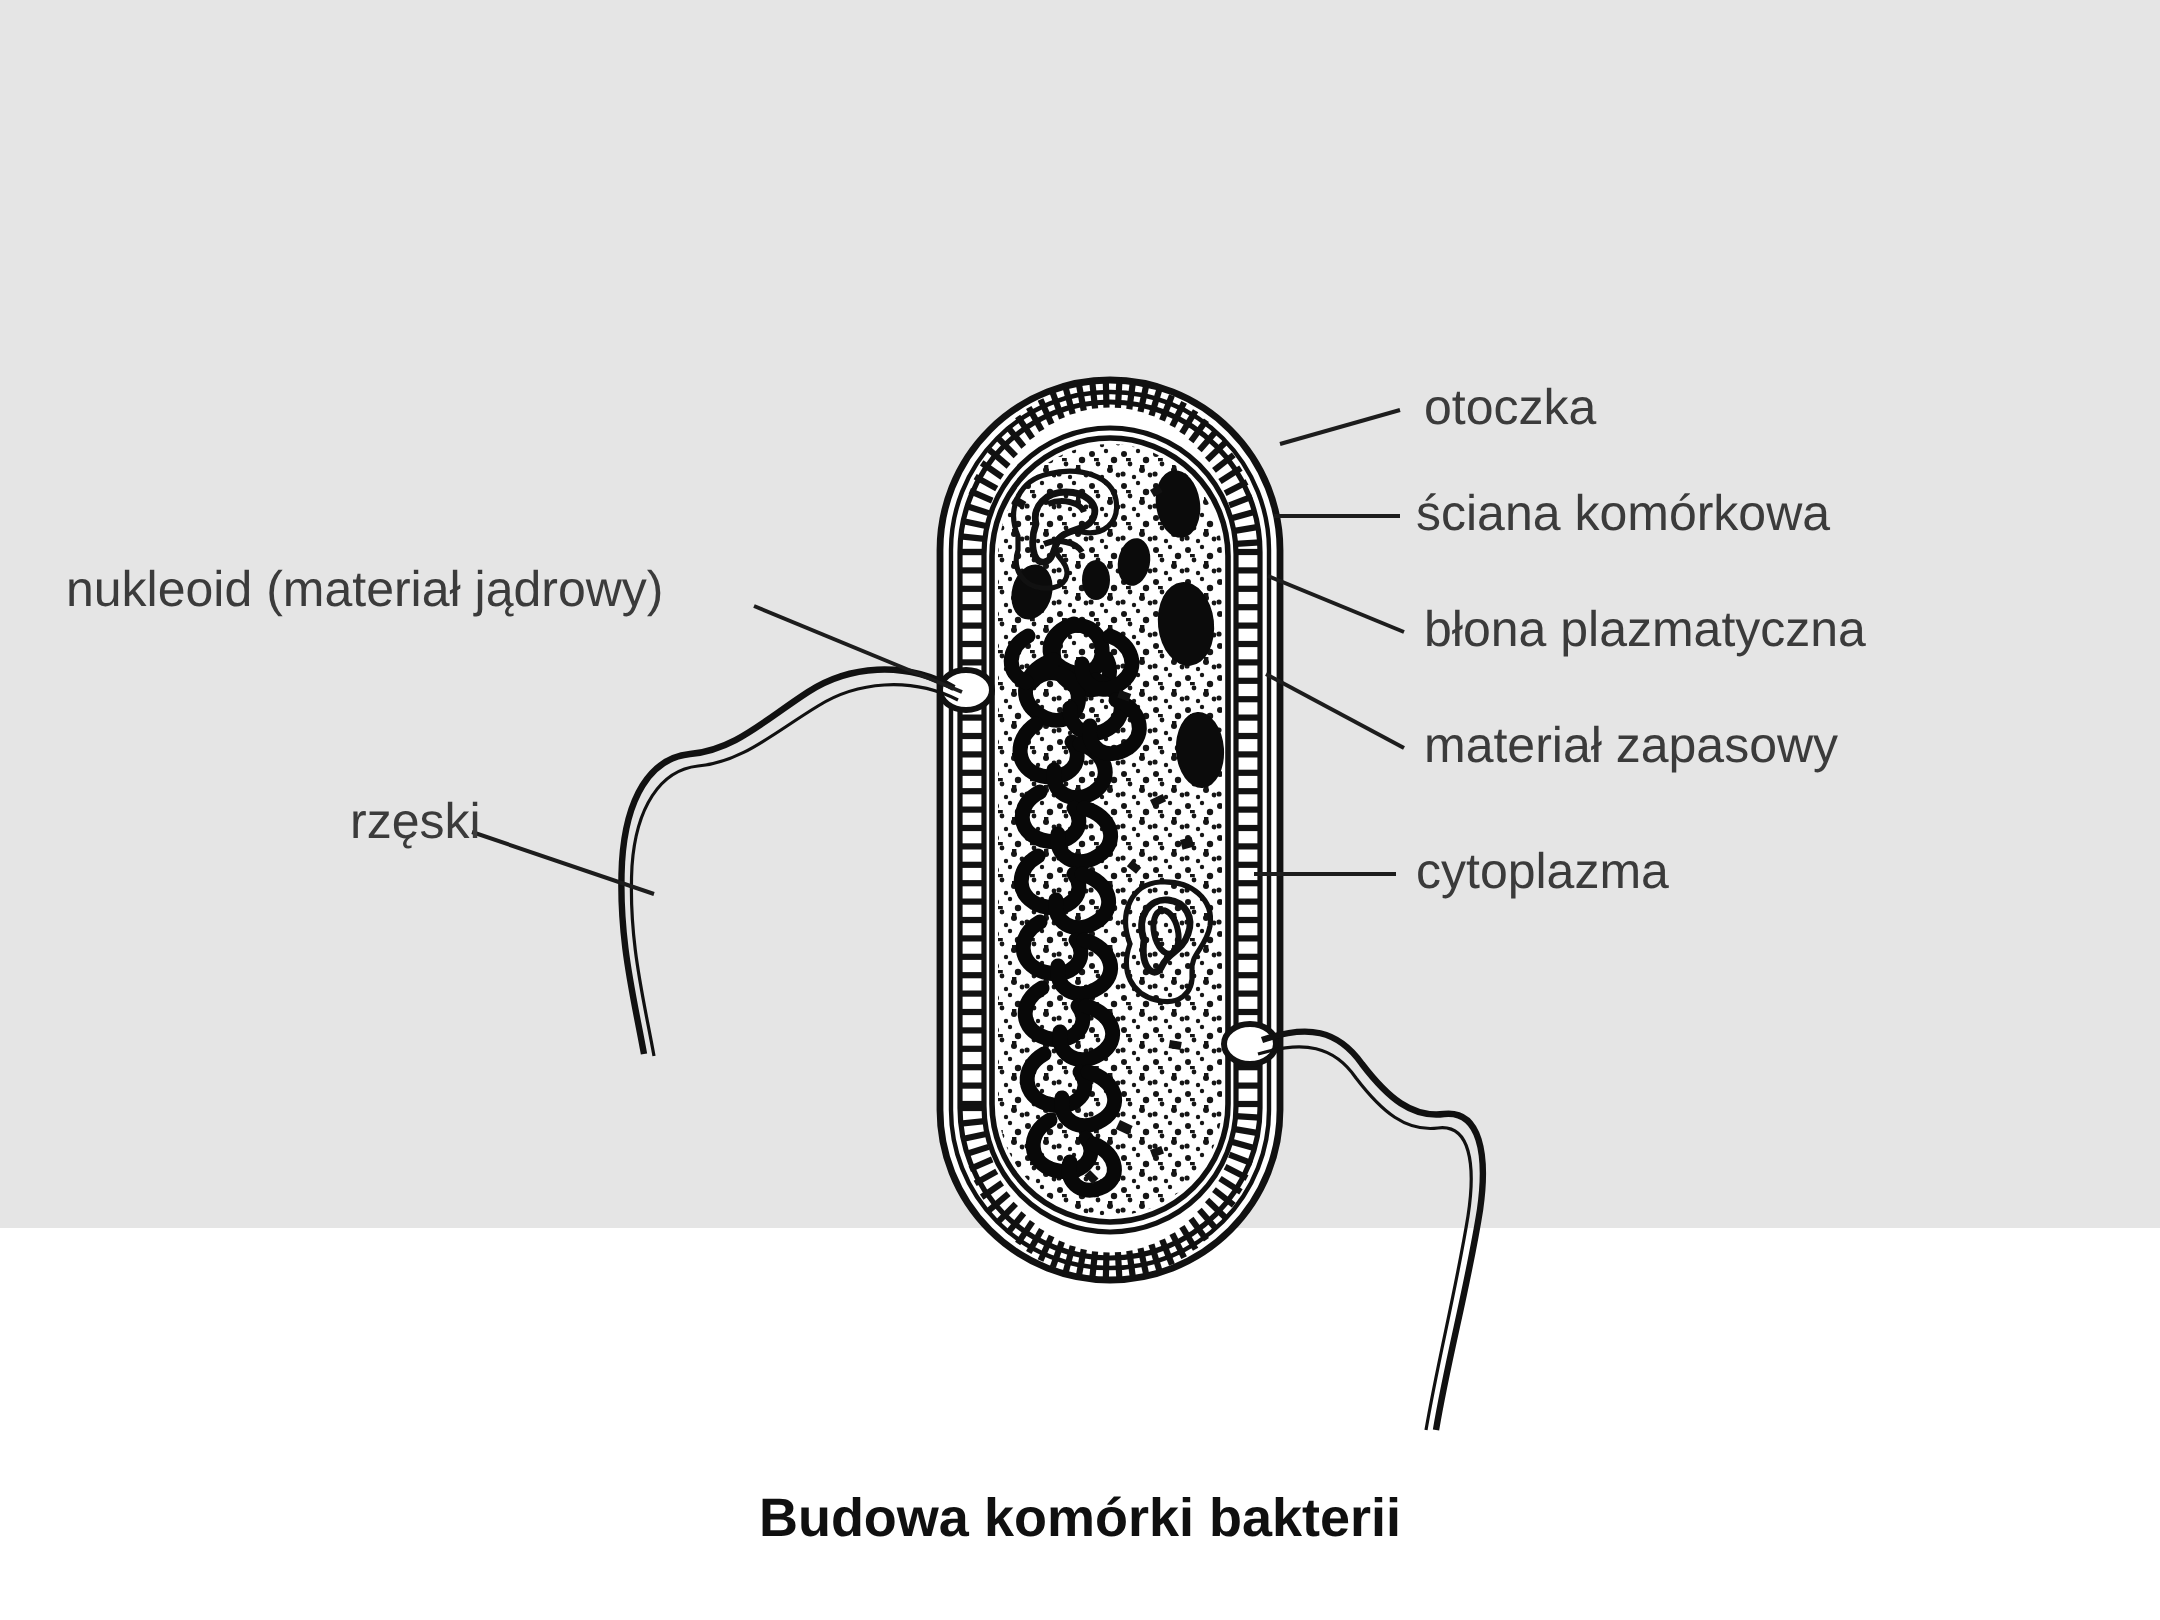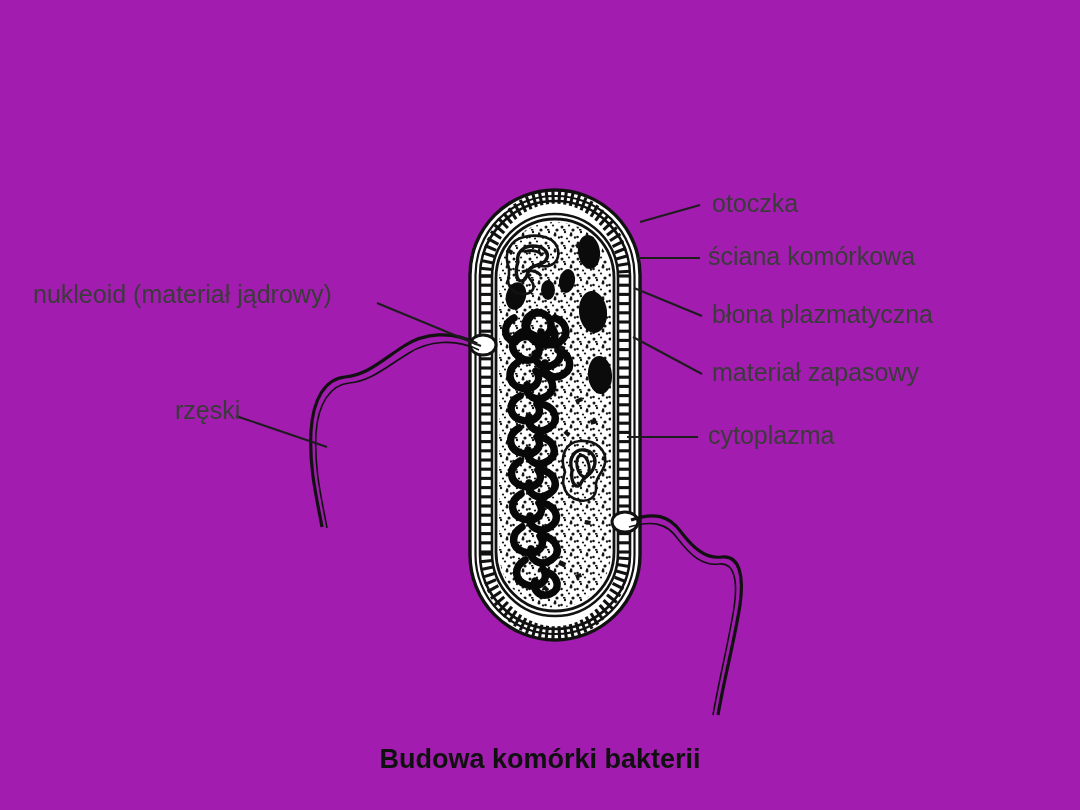--- a/index.html
+++ b/index.html
@@ -1,18 +1,18 @@
 <!DOCTYPE html>
 <html><head>
 <meta charset="utf-8">
 <style>
   html,body{margin:0;padding:0;background:#ffffff;}
   body{width:1080px;height:810px;overflow:hidden;
        font-family:"Liberation Sans","DejaVu Sans",sans-serif;}
-  #stage{position:relative;width:1080px;height:810px;background:#a21caf;}
+  #stage{position:relative;width:1080px;height:614px;background:#e5e5e5;}
   svg#fig{position:absolute;left:0;top:0;width:1080px;height:810px;}
   .lbl{font-size:25px;fill:#3b3b3b;font-family:"Liberation Sans","DejaVu Sans",sans-serif;}
   .caption{font-size:27px;fill:#101010;font-weight:bold;text-anchor:middle;
            font-family:"Liberation Sans","DejaVu Sans",sans-serif;}
   .leader{stroke:#1d1d1d;stroke-width:2;fill:none;}
   .ink{stroke:#111;fill:none;}
 </style>
 </head>
 <body>
 

